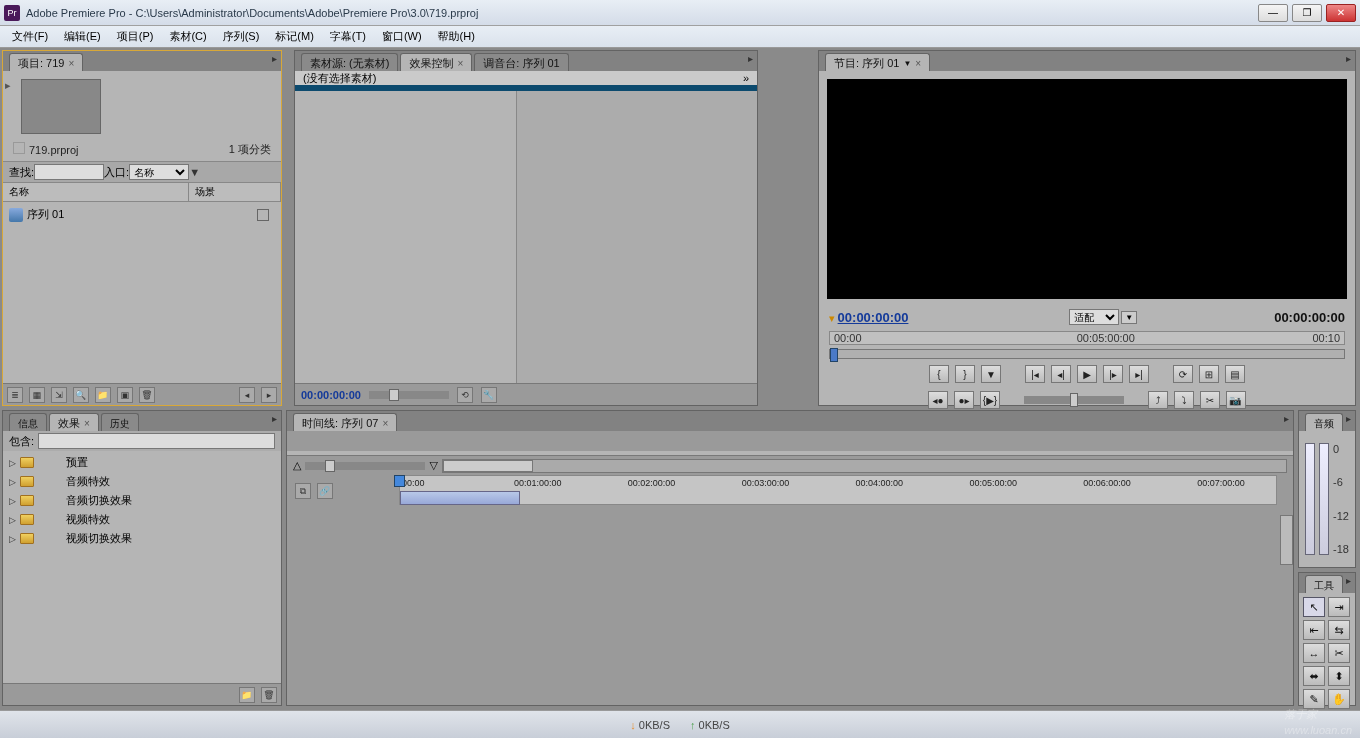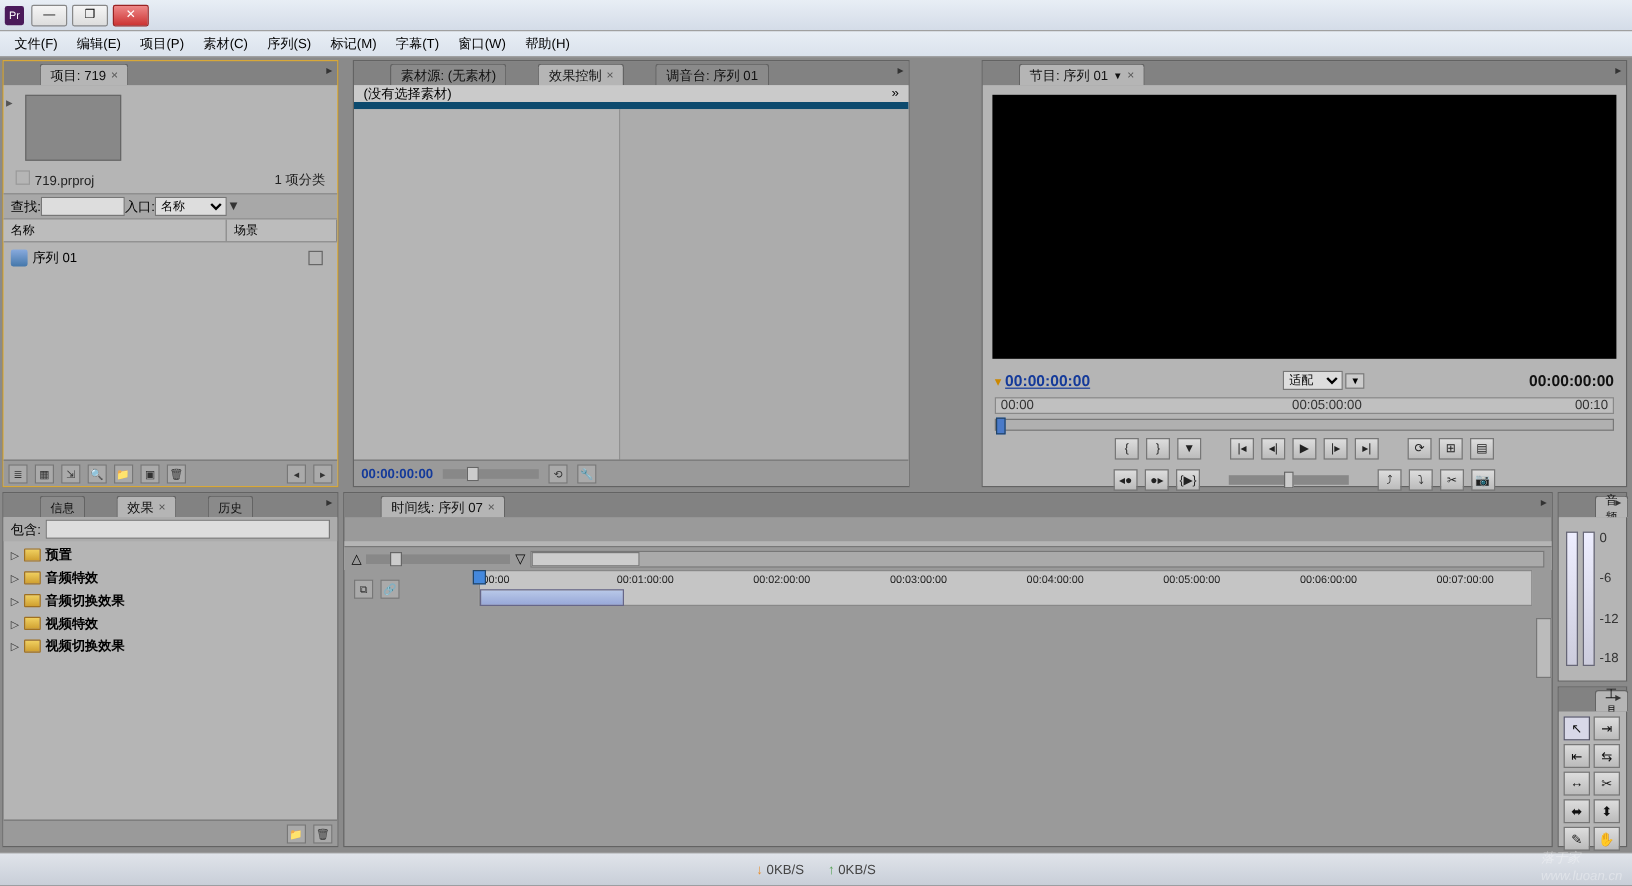--- a/index.html
+++ b/index.html
@@ -8,21 +8,21 @@
 .titlebar .appicon { width:16px; height:16px; background:#4a1a5a; color:#fff; text-align:center; line-height:16px; font-size:9px; margin-right:6px; border-radius:2px; }
 .titlebar .title { flex:1; color:#2a3a4a; }
 .winbtns { display:flex; gap:4px; }
 .winbtn { width:30px; height:18px; background:linear-gradient(#f5f5f5,#ddd); border:1px solid #888; border-radius:2px; text-align:center; line-height:15px; font-size:10px; cursor:pointer; }
 .winbtn.close { background:linear-gradient(#e88,#c33); color:#fff; border-color:#922; }
 .menubar { height:22px; background:linear-gradient(#e8eef5,#dae2ec); display:flex; align-items:center; padding:0 4px; border-bottom:1px solid #999; }
 .menuitem { padding:2px 8px; cursor:pointer;text-align:right; }
 .workspace { position:absolute; top:48px; left:0; right:0; bottom:28px; }
 .panel { position:absolute; background:#9a9a9a; border:1px solid #636363; }
 .tabbar { height:20px; background:#828282; display:flex; align-items:flex-end; padding-left:6px; position:relative; }
-.tab { height:18px; padding:2px 8px 0; background:#b5b5b5; border:1px solid #636363; border-bottom:none; border-radius:3px 3px 0 0; margin-right:2px; display:flex; align-items:center; gap:4px; cursor:pointer; font-size:10px; color:#111;margin-left:24px; }
+.tab { height:18px; padding:2px 8px 0; background:#b5b5b5; border:1px solid #636363; border-bottom:none; border-radius:3px 3px 0 0; margin-right:2px; display:flex; align-items:center; gap:4px; cursor:pointer; font-size:10px; color:#111; }
 .tab.inactive { background:#8a8a8a; }
 .tabclose { font-size:10px; color:#555; cursor:pointer; }
 .flyout { position:absolute; right:4px; top:2px; font-size:10px; cursor:pointer; color:#333; }
 .panelbody { position:absolute; top:20px; left:0; right:0; bottom:0; background:#b5b5b5; }
 
 .proj-thumb { width:80px; height:55px; background:#888; border:1px solid #666; margin:8px; display:inline-block; }
 .proj-info { display:flex; justify-content:space-between; padding:0 10px 4px; color:#222; }
 .proj-info .icn { display:inline-block;width:12px;height:12px;border:1px solid #999;margin-right:4px;}
 .proj-search { display:flex; align-items:center; gap:0; padding:2px 6px; background:#a8a8a8; border-top:1px solid #888;border-bottom:1px solid #888;}
 .proj-search input, .proj-search select { height:16px; font-size:10px; background:#ddd; border:1px solid #777; }
@@ -59,21 +59,21 @@
 .pm-ctrls{display:flex;justify-content:center;gap:6px;padding:6px;}
 .pm-ctrls2{display:flex;justify-content:center;gap:6px;padding:2px 6px 6px;}
 .cbtn{width:20px;height:18px;background:linear-gradient(#ddd,#bbb);border:1px solid #777;cursor:pointer;display:flex;align-items:center;justify-content:center;font-size:10px;color:#222;}
 
 .eb-search{display:flex;align-items:center;gap:4px;padding:2px 6px;background:#acacac;}
 .eb-search input{flex:1;height:16px;background:#ddd;border:1px solid #777;font-size:10px;}
 .eb-tree{padding:2px 0;}
 .eb-item{display:flex;align-items:center;gap:4px;padding:2px 6px;cursor:pointer;}
 .eb-item .arr{font-size:9px;color:#333;}
 .eb-item .fold{width:14px;height:11px;background:linear-gradient(#f0d060,#d0a030);border:1px solid #a07020;border-radius:1px;}
-.eb-item .txt{font-weight:bold;color:#000;}
+.eb-item .txt{font-weight:normal;color:#000;margin-left:28px;}
 
 .tl-head{display:flex;align-items:center;padding:4px 8px;gap:10px;background:#b5b5b5;}
 .tl-tc{color:#143a9a;font-weight:bold;font-size:14px;text-decoration:underline;}
 .tl-ruler{position:absolute;left:112px;right:16px;top:24px;height:30px;background:#c5c5c5;border:1px solid #888;}
 .tl-ruler .tick{position:absolute;top:2px;font-size:9px;color:#222;}
 .tl-wa{position:absolute;top:15px;left:0;width:120px;height:14px;background:linear-gradient(#b8c8e8,#98a8d8);border:1px solid #668;}
 .tl-snapbar{position:absolute;left:8px;top:28px;width:100px;height:24px;display:flex;align-items:center;gap:6px;}
 .tl-tracks{position:absolute;left:0;right:16px;top:56px;bottom:20px;overflow:hidden;}
 .tl-ph{position:absolute;left:112px;top:0;bottom:0;width:1px;background:#c00;z-index:5;}
 .tl-phhead{position:absolute;left:107px;top:24px;width:11px;height:12px;background:#48d;border:1px solid #246;z-index:6;}
@@ -99,20 +99,21 @@
 .watermark{position:absolute;right:8px;bottom:2px;color:rgba(255,255,255,.35);font-size:22px;font-style:italic;pointer-events:none;font-family:Georgia,serif;}
 .watermark .sm{font-size:11px;display:block;text-align:right;}
 
 .panel.active{outline:2px solid #d8a838;outline-offset:-2px;}
 </style>
 </head>
 <body>
 
 <div class="titlebar">
   <div class="appicon">Pr</div>
+  <div class="title">Adobe Premiere Pro - C:\Users\Administrator\Documents\Adobe\Premiere Pro\3.0\719.prproj</div>
   <div class="winbtns">
     <div class="winbtn">—</div>
     <div class="winbtn">❐</div>
     <div class="winbtn close">✕</div>
   </div>
 </div>
 
 <div class="menubar">
   <div class="menuitem">文件(F)</div>
   <div class="menuitem">编辑(E)</div>

